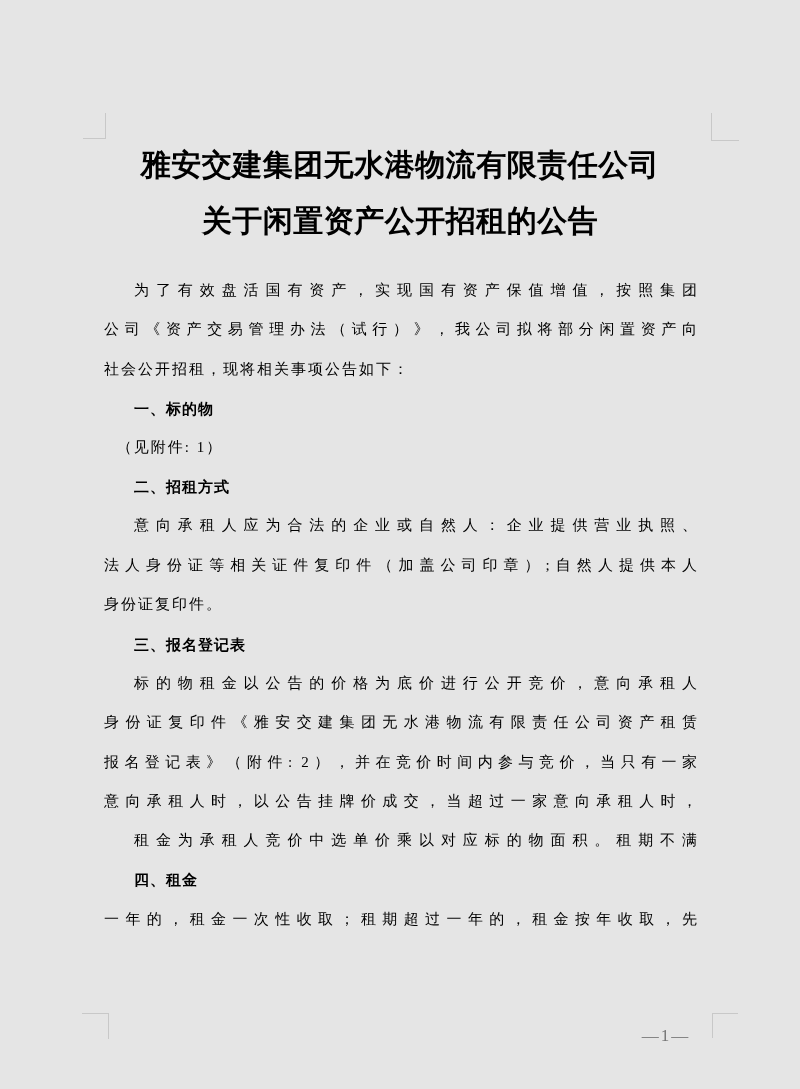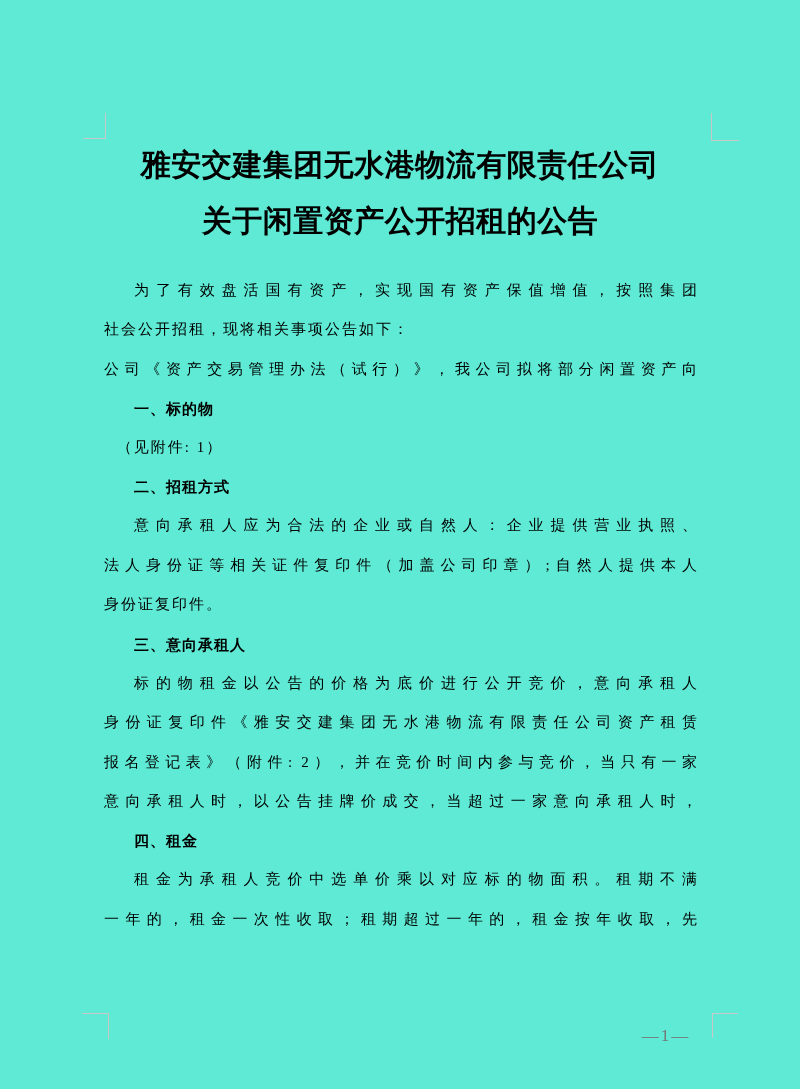--- a/index.html
+++ b/index.html
@@ -4,21 +4,21 @@
 <style>
   html, body { margin: 0; padding: 0; }
   body {
     width: 800px; height: 1089px;
     background: #ffffff;
     font-family: "Liberation Serif", "DejaVu Serif", serif;
     color: #000000;
     position: relative;
     overflow: hidden;
   }
-  .page { position: absolute; inset: 0; background: #5eead4; }
+  .page { position: absolute; inset: 0; background: #e5e5e5; }
 
   
   .crop { position: absolute; }
   .crop.tl { left: 83px;  top: 113px;  width: 22px; height: 25px; border-right: 1px solid #c8c8c8; border-bottom: 1px solid #c8c8c8; }
   .crop.tr { left: 711px; top: 113px;  width: 27px; height: 27px; border-left: 1px solid #c8c8c8;  border-bottom: 1px solid #c8c8c8; }
   .crop.bl { left: 82px;  top: 1013px; width: 26px; height: 25px; border-right: 1px solid #c8c8c8; border-top: 1px solid #c8c8c8; }
   .crop.br { left: 712px; top: 1013px; width: 25px; height: 24px; border-left: 1px solid #c8c8c8;  border-top: 1px solid #c8c8c8; }
 
   .title-block {
     position: absolute;
@@ -75,33 +75,33 @@
   <span class="crop bl"></span>
   <span class="crop br"></span>
 
   <div class="title-block">
     <div class="title-line">雅安交建集团无水港物流有限责任公司</div>
     <div class="title-line">关于闲置资产公开招租的公告</div>
   </div>
 
   <div class="body" id="doc-body">
       <div class="bline jfull" style="text-indent: 2em;">为了有效盘活国有资产，实现国有资产保值增值，按照集团</div>
+      <div class="bline jfull">公司《资产交易管理办法（试行）》，我公司拟将部分闲置资产向</div>
       <div class="bline">社会公开招租，现将相关事项公告如下：</div>
-      <div class="bline jfull">公司《资产交易管理办法（试行）》，我公司拟将部分闲置资产向</div>
       <div class="bline heading">一、标的物</div>
       <div class="bline" style="text-indent: 0.85em;">（见附件: 1）</div>
       <div class="bline heading">二、招租方式</div>
       <div class="bline jfull" style="text-indent: 2em; font-family: Liberation Mono, monospace;">意向承租人应为合法的企业或自然人：企业提供营业执照、</div>
       <div class="bline jfull">法人身份证等相关证件复印件（加盖公司印章）;自然人提供本人</div>
       <div class="bline">身份证复印件。</div>
-      <div class="bline heading">三、意向承租人</div>
+      <div class="bline heading">三、报名登记表</div>
       <div class="bline jfull" style="text-indent: 2em;">标的物租金以公告的价格为底价进行公开竞价，意向承租人</div>
       <div class="bline jfull">身份证复印件《雅安交建集团无水港物流有限责任公司资产租赁</div>
       <div class="bline jfull">报名登记表》（附件: 2），并在竞价时间内参与竞价，当只有一家</div>
       <div class="bline jfull">意向承租人时，以公告挂牌价成交，当超过一家意向承租人时，</div>
+      <div class="bline jfull" style="text-indent: 2em;">租金为承租人竞价中选单价乘以对应标的物面积。租期不满</div>
       <div class="bline heading">四、租金</div>
-      <div class="bline jfull" style="text-indent: 2em;">租金为承租人竞价中选单价乘以对应标的物面积。租期不满</div>
       <div class="bline jfull">一年的，租金一次性收取；租期超过一年的，租金按年收取，先</div>
     </div>
 
   <div class="pagenum">—1—</div>
 
 </div>
 
 </body></html>

